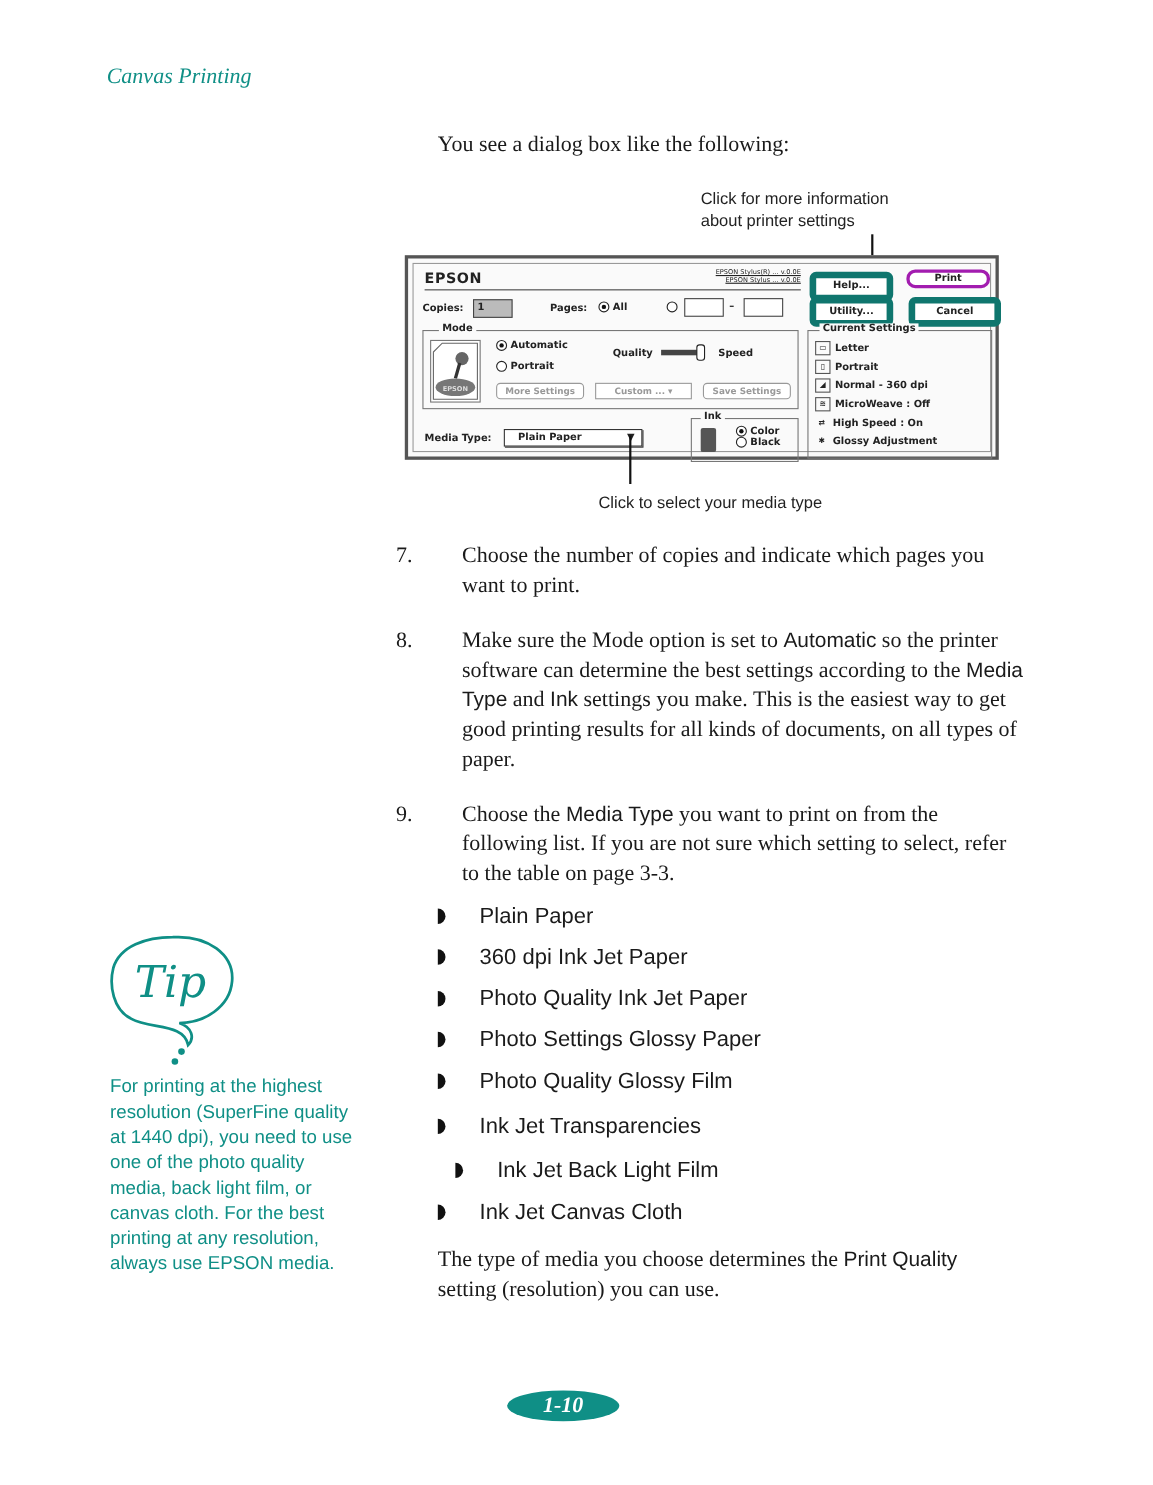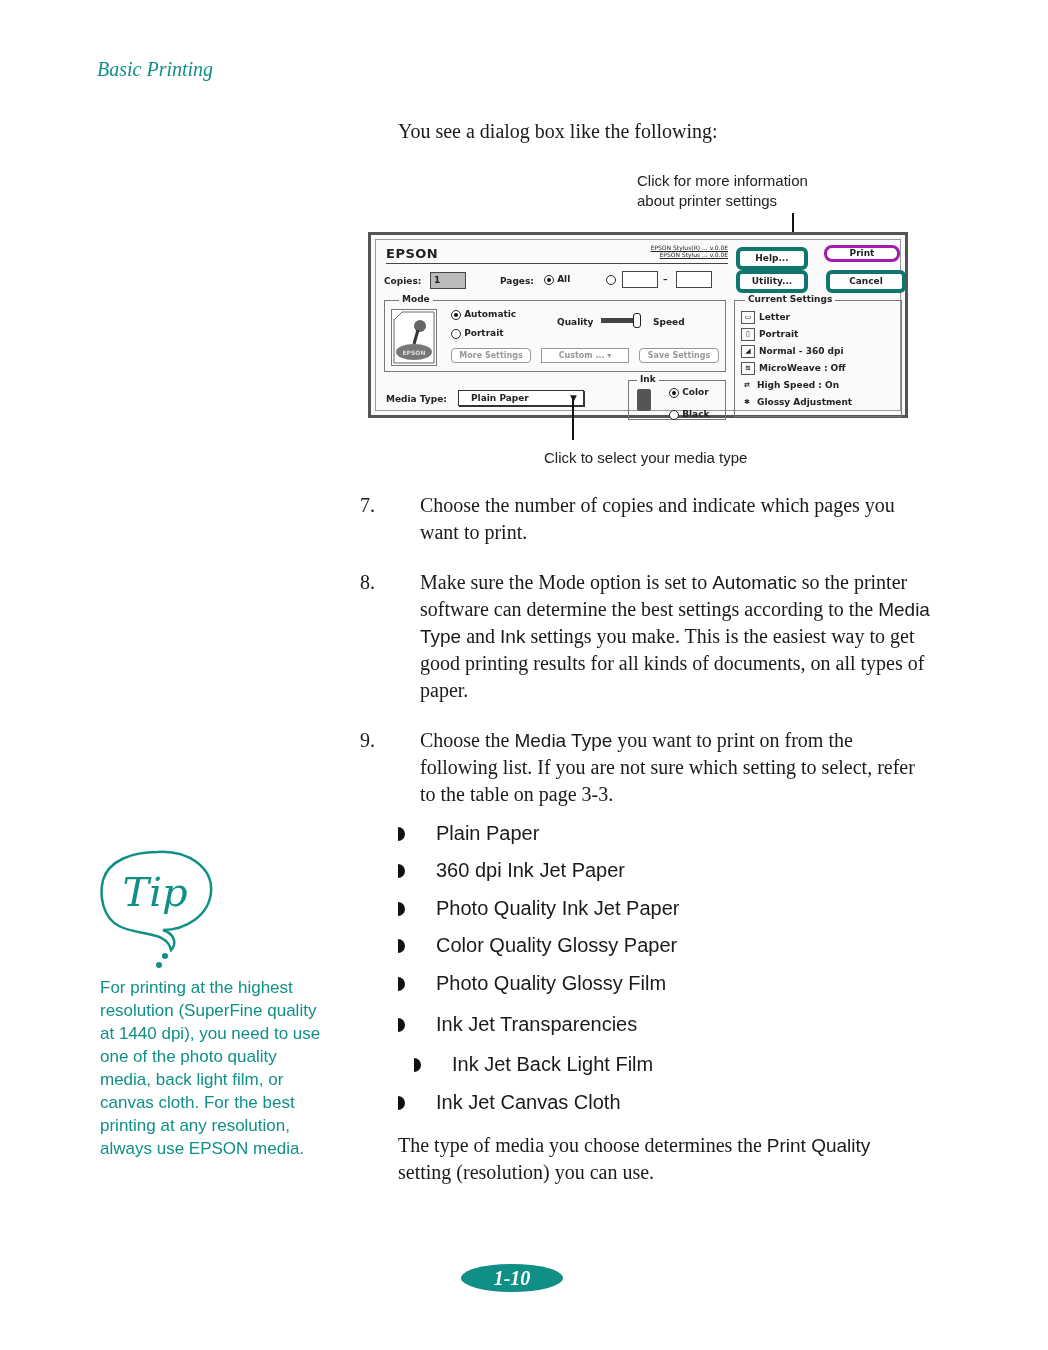--- a/index.html
+++ b/index.html
@@ -13,21 +13,21 @@
   .callout-bot { left:544px; top:448px; }
   .pointer { background:#111; width:2px; }
 
   
   .dialog { left:368px; top:232px; width:540px; height:186px; border:3px solid #555; background:#fafafa;
             box-sizing:border-box; font-family:"DejaVu Sans", sans-serif; font-size:9px; font-weight:bold; color:#222; }
   .dlg-inner { position:absolute; left:4px; top:4px; right:4px; bottom:4px; border:1px solid #999; }
   .epson-logo { left:10px; top:6px; font-size:13px; font-weight:bold; letter-spacing:0.5px; }
   .title-line { left:10px; top:23px; width:342px; height:1px; background:#444; }
   .version { left:222px; top:4px; font-size:6px; line-height:7px; text-align:right; width:130px; text-decoration:underline; font-weight:normal; }
-  .mac-btn { border:4px solid #0f766e; border-radius:6px; background:#fff; text-align:center; line-height:15px; height:15px; font-size:9px; }
+  .mac-btn { border:6px solid #0f766e; border-radius:6px; background:#fff; text-align:center; line-height:15px; height:15px; font-size:9px; }
   .mac-btn.default { border:3px solid #a21caf; border-radius:8px; line-height:11px; height:11px; }
   .field { border:1px solid #444; background:#fff; height:15px; }
   .field.selected { background:#bbb; }
   .radio { display:inline-block; width:8px; height:8px; border:1px solid #222; border-radius:50%; vertical-align:middle; position:relative; background:#fff; }
   .radio.on::after { content:""; position:absolute; left:2px; top:2px; width:4px; height:4px; border-radius:50%; background:#111; }
   .group { border:1px solid #777; }
   .group-label { position:absolute; top:-7px; background:#fafafa; padding:0 3px; font-size:9px; }
   .setting-row { position:absolute; left:6px; height:17px; line-height:17px; font-size:9px; white-space:nowrap; }
   .setting-row .ico { display:inline-block; width:12px; height:11px; border:1px solid #555; vertical-align:middle; margin-right:4px; font-size:7px; line-height:11px; text-align:center; }
   .grey-btn { border:1px solid #999; border-radius:4px; color:#999; height:13px; line-height:13px; text-align:center; font-size:8px; background:#fff; }
@@ -47,21 +47,21 @@
 
   .tip-icon { left:97px; top:846px; width:120px; height:125px; }
   .tip-text { left:100px; top:976px; width:230px; font-family:"Liberation Sans", sans-serif; font-size:17px; line-height:23px; color:#0f8f86; }
 
   .page-badge { left:461px; top:1264px; width:102px; height:28px; border-radius:50%; background:#0f8f86; color:#fff;
                 text-align:center; font-style:italic; font-weight:bold; font-size:20px; line-height:28px; }
 </style>
 </head>
 <body>
 
-<div class="abs header">Basic Printing</div>
+<div class="abs header">Canvas Printing</div>
 <div class="abs intro">You see a dialog box like the following:</div>
 
 <div class="abs callout callout-top">
   <div>Click for more information</div>
   <div>about printer settings</div>
 </div>
 <div class="abs pointer" style="left:792px; top:213px; height:40px;"></div>
 
 <div class="abs dialog">
   <div class="dlg-inner">
@@ -152,21 +152,21 @@
       <span style="position:absolute; right:6px;">▼</span>
     </div>
 
     <div class="abs group" style="left:252px; top:140px; width:96px; height:38px;">
       <span class="group-label" style="left:8px;">Ink</span>
       <div class="abs" style="left:8px; top:8px; width:14px; height:22px; background:#555; border-radius:2px;"></div>
       <div class="abs" style="left:40px; top:6px;">
         <span class="radio on"></span>
         <span>Color</span>
       </div>
-      <div class="abs" style="left:40px; top:28px;">
+      <div class="abs" style="left:40px; top:16px;">
         <span class="radio"></span>
         <span>Black</span>
       </div>
     </div>
   </div>
 </div>
 
 <div class="abs pointer" style="left:572px; top:396px; height:44px;"></div>
 <div class="abs callout callout-bot">Click to select your media type</div>
 
@@ -180,21 +180,21 @@
 </div>
 <div class="abs step" style="top:727px;">
   <span class="num">9.</span>
   <span class="txt"><span>Choose the </span><span class="sans">Media Type</span><span> you want to print on from the following list. If you are not sure which setting to select, refer to the table on page 3-3.</span></span>
 </div>
 
 <div class="abs bullets">
   <div class="bullet" style="top:0px;"><span class="mark"></span><span>Plain Paper</span></div>
   <div class="bullet" style="top:37px;"><span class="mark"></span><span>360 dpi Ink Jet Paper</span></div>
   <div class="bullet" style="top:75px;"><span class="mark"></span><span>Photo Quality Ink Jet Paper</span></div>
-  <div class="bullet" style="top:112px;"><span class="mark"></span><span>Color Quality Glossy Paper</span></div>
+  <div class="bullet" style="top:112px;"><span class="mark"></span><span>Photo Settings Glossy Paper</span></div>
   <div class="bullet" style="top:150px;"><span class="mark"></span><span>Photo Quality Glossy Film</span></div>
   <div class="bullet" style="top:191px;"><span class="mark"></span><span>Ink Jet Transparencies</span></div>
   <div class="bullet" style="top:231px;margin-left:16px;"><span class="mark"></span><span>Ink Jet Back Light Film</span></div>
   <div class="bullet" style="top:269px;"><span class="mark"></span><span>Ink Jet Canvas Cloth</span></div>
 </div>
 
 <div class="abs closing"><span>The type of media you choose determines the </span><span class="sans">Print Quality</span><span> setting (resolution) you can use.</span></div>
 
 <div class="abs tip-icon">
   <svg width="120" height="125" viewBox="0 0 120 125">

